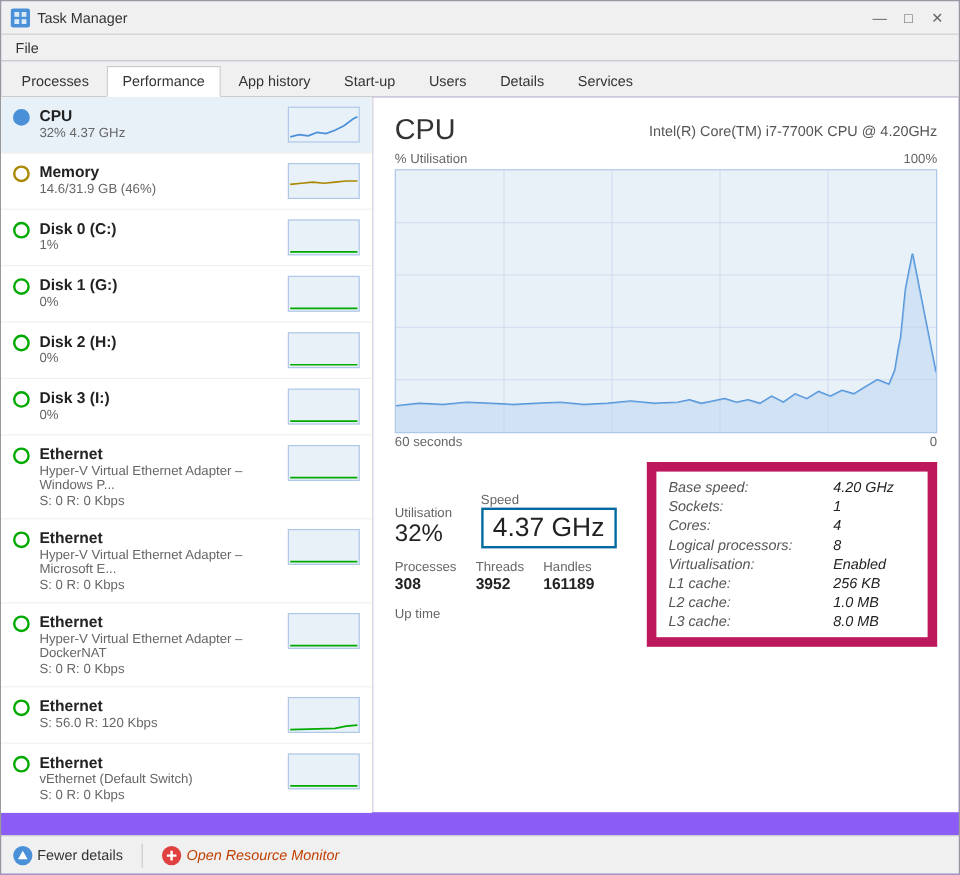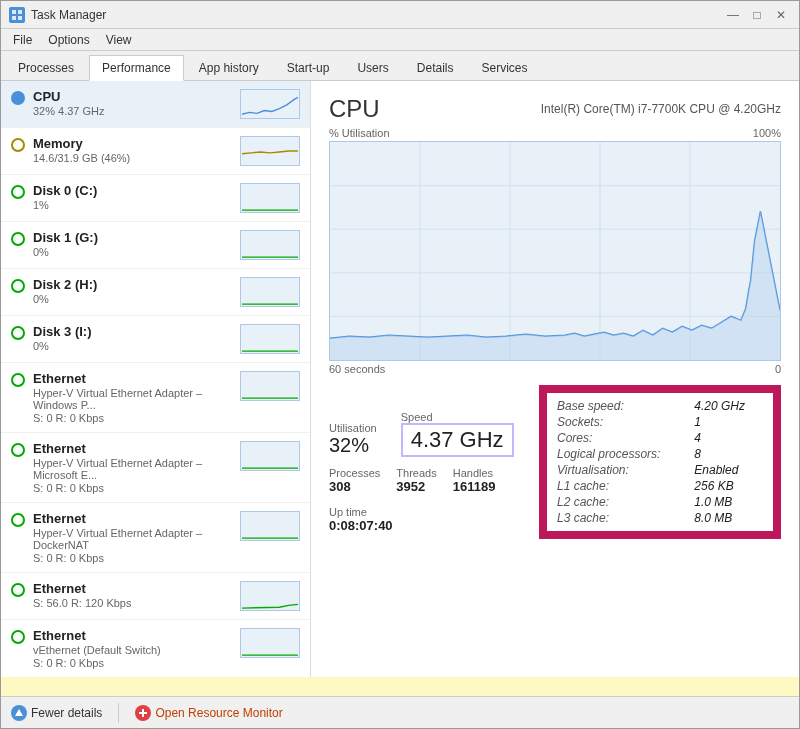--- a/index.html
+++ b/index.html
@@ -7,21 +7,21 @@
       font-family: 'Segoe UI', Arial, sans-serif;
       font-size: 12px;
       background: #f0f0f0;
       width: 800px;
       height: 729px;
       overflow: hidden;
     }
     .window {
       width: 800px;
       height: 729px;
-      background: #fef9c3;
+      background: #8b5cf6;
       border: 1px solid #999;
       display: flex;
       flex-direction: column;
     }
     .title-bar {
       background: #f0f0f0;
       border-bottom: 1px solid #ccc;
       display: flex;
       align-items: center;
       justify-content: space-between;
@@ -63,20 +63,21 @@
       justify-content: center;
       font-size: 12px;
       color: #666;
     }
     .menu-bar {
       display: flex;
       background: #f0f0f0;
       border-bottom: 1px solid #ccc;
       padding: 2px 4px;
       height: 22px;
+      flex-direction: column;
     }
     .menu-item {
       padding: 2px 8px;
       font-size: 12px;
       color: #333;
       cursor: pointer;
       display: flex;
       align-items: center;
     }
     .tabs-bar {
@@ -216,21 +217,21 @@
       font-weight: 600;
       color: #222;
     }
     .stat-value.large {
       font-size: 20px;
       font-weight: 300;
     }
     .stat-value.speed {
       font-size: 22px;
       font-weight: 300;
-      border: 2px solid #c4b5fd;
+      border: 2px solid #0369a1;
       display: inline-block;
       padding: 2px 8px;
     }
     .stats-row {
       display: flex;
       gap: 0;
       margin-top: 10px;
       align-items: flex-start;
     }
     .stats-left {
@@ -555,21 +556,20 @@
               <div class="stat-value">3952</div>
             </div>
             <div class="inline-stat">
               <div class="stat-label">Handles</div>
               <div class="stat-value">161189</div>
             </div>
           </div>
 
           <div class="inline-stat" style="margin-top:6px;">
             <div class="stat-label">Up time</div>
-            <div class="stat-value">0:08:07:40</div>
           </div>
         </div>
 
         <div class="stats-right" style="margin-left:10px;">
           <div class="stats-right-inner">
             <span class="key">Base speed:</span>
             <span class="val">4.20 GHz</span>
             <span class="key">Sockets:</span>
             <span class="val">1</span>
             <span class="key">Cores:</span>
@@ -600,16 +600,16 @@
       <span>Fewer details</span>
     </div>
     <div class="divider-v"></div>
     <div class="bottom-btn" style="color:#c04000;">
       <div class="btn-icon-circle red">
         <svg width="10" height="10" viewBox="0 0 10 10">
           <line x1="5" y1="1" x2="5" y2="9" stroke="white" stroke-width="2"></line>
           <line x1="1" y1="5" x2="9" y2="5" stroke="white" stroke-width="2"></line>
         </svg>
       </div>
-      <span style="color:#c04000;">Open Resource Monitor</span>
+      <span style="color:#c04000;font-style:italic;">Open Resource Monitor</span>
     </div>
   </div>
 </div>
 
 </body></html>

